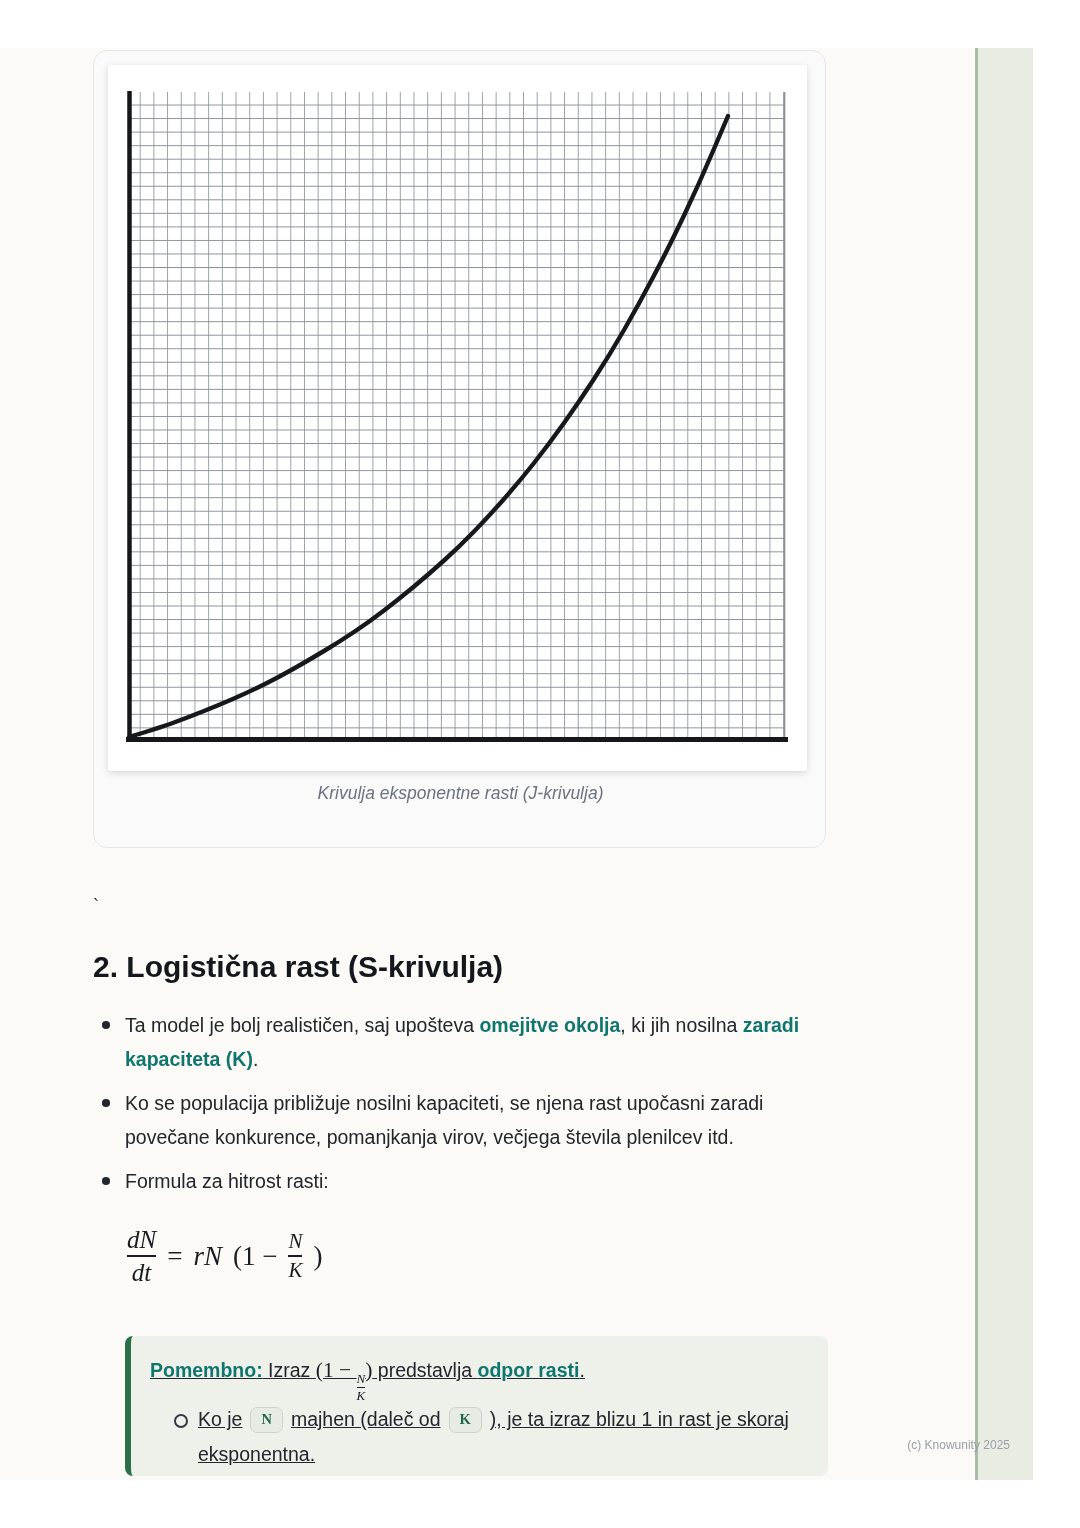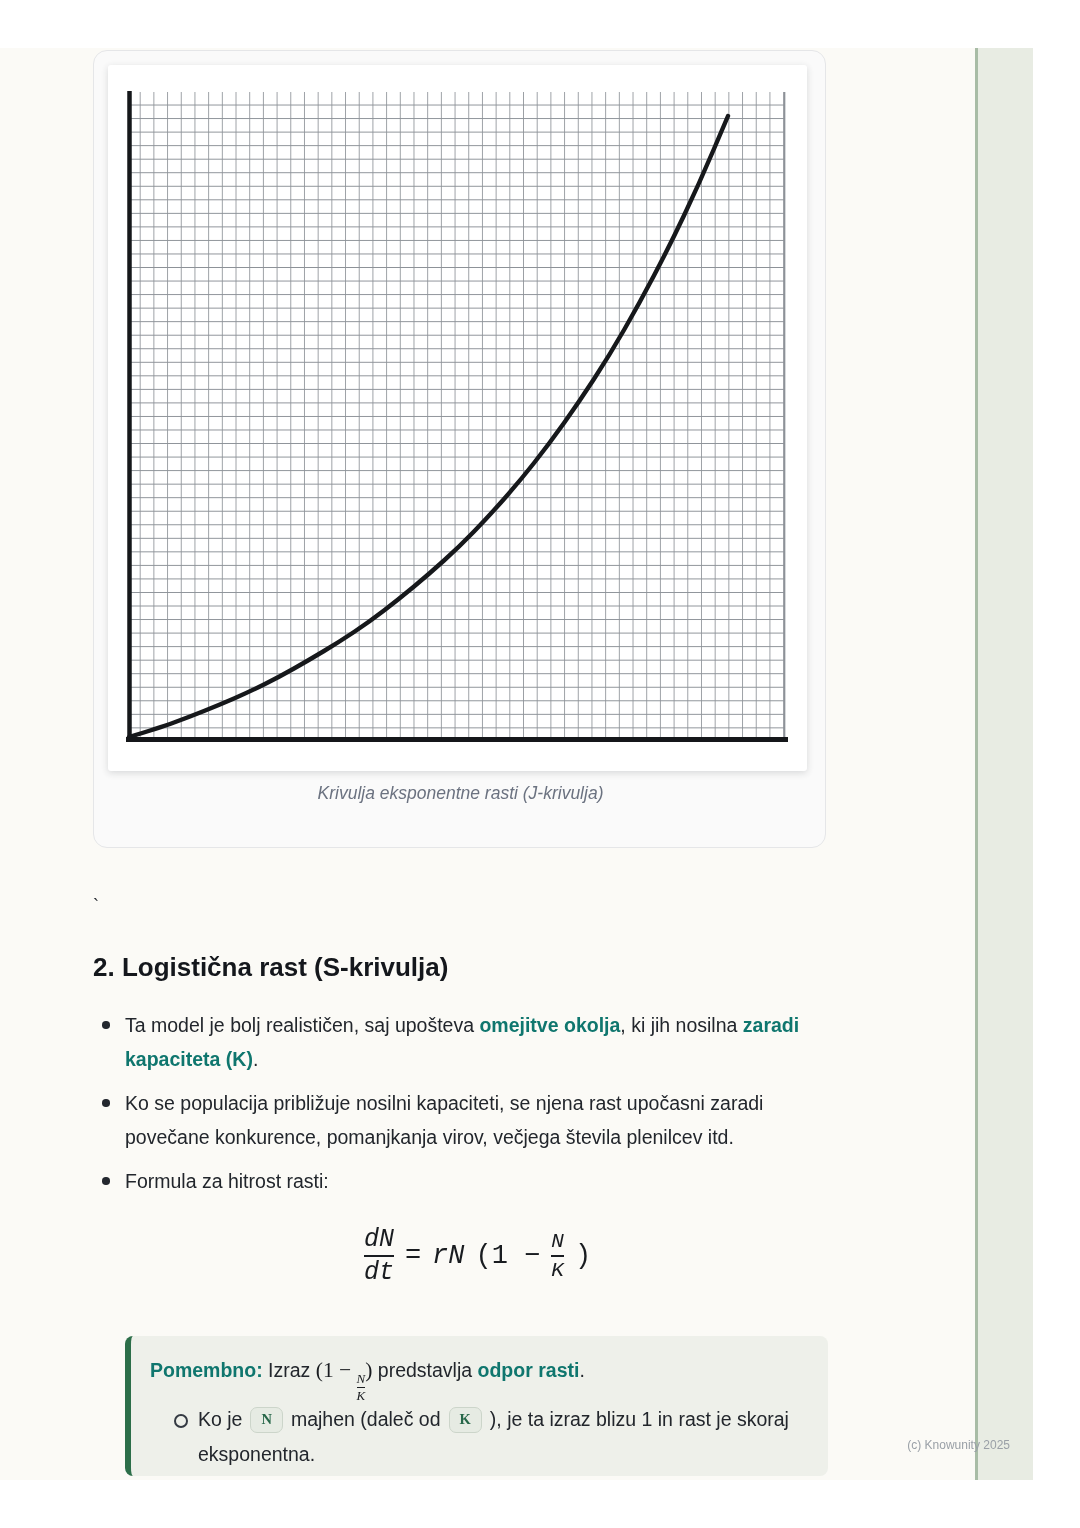--- a/index.html
+++ b/index.html
@@ -17,44 +17,44 @@
                  border:1px solid #e5e6e8; border-radius:14px; padding:14px 0 12px 14px; }
   .figure-image { width:699px; height:706px; background:#ffffff; border-radius:3px;
                   box-shadow:0 2px 7px rgba(40,44,50,.16); padding:26px 0 0 18px; }
   .figure-caption { margin-top:12px; width:705px; text-align:center; font-style:italic;
                     font-size:17.5px; color:#6b7280; }
 
   
   .stray { margin-top:48px; height:22px; font-size:18px; color:#2b2f36; }
 
   
-  h2.section-heading { margin-top:34px; font-size:26px; line-height:30px; font-weight:bold; color:#14171c; }
+  h2.section-heading { margin-top:34px; font-size:30px; line-height:30px; font-weight:bold; color:#14171c; }
 
   
   ul.bullets { margin-top:26px; list-style:none; }
   ul.bullets > li { position:relative; padding-left:32px; width:720px;
                     font-size:19.5px; line-height:34px; margin-bottom:10px; }
   ul.bullets > li::before { content:""; position:absolute; left:9px; top:13px;
                             width:7.5px; height:7.5px; background:#23272e; border-radius:50%; }
   strong { color:#0f766e; }
 
   
-  .formula { margin-top:24px; height:68px; display:flex; align-items:center; justify-content:center;
-             padding-left:34px; gap:11px; font-family:Liberation Mono, monospace;
+  .formula { margin-top:24px; height:68px; display:flex; align-items:center; justify-content:flex-start;
+             padding-left:34px; gap:11px; font-family:Liberation Serif, serif;
              font-size:27px; color:#191c20; }
   .frac { display:inline-flex; flex-direction:column; align-items:center; line-height:1.02; font-size:25px; }
   .frac .fbar { width:100%; height:2px; background:#191c20; margin:2.5px 0; }
   .frac.small { font-size:21px; }
   .mi { font-style:italic; }
   .frac .fnum, .frac .fden { font-style:italic; }
 
   
   .callout { margin-top:46px; margin-left:32px; width:703px; height:140px;
              background:#eef0ea; border-left:6px solid #2c6e49; border-radius:8px;
-             padding:17px 24px 0 19px; font-size:19.5px; line-height:35px; color:#22262c; }
+             padding:17px 24px 0 19px; font-size:19.5px; line-height:35px; color:#22262c;text-decoration:underline; }
   .callout .imath { font-family:"Liberation Serif","DejaVu Serif",serif; font-size:21.5px; color:#191c20; }
   .ifrac { display:inline-flex; flex-direction:column; align-items:center; vertical-align:-6px;
            font-size:13px; line-height:1; font-style:italic;
            font-family:"Liberation Serif","DejaVu Serif",serif; }
   .ifrac .fbar { width:100%; height:1.3px; background:#191c20; margin:1.5px 0; }
   .callout-sub { list-style:none; }
   .callout-sub > li { position:relative; padding-left:48px; width:680px; }
   .callout-sub > li::before { content:""; position:absolute; left:24px; top:12px;
                               width:10px; height:10px; border:2px solid #343a43; border-radius:50%; }
   .chip { display:inline-block; background:#e6ebe3; border:1px solid #ccd5ca; border-radius:7px;

